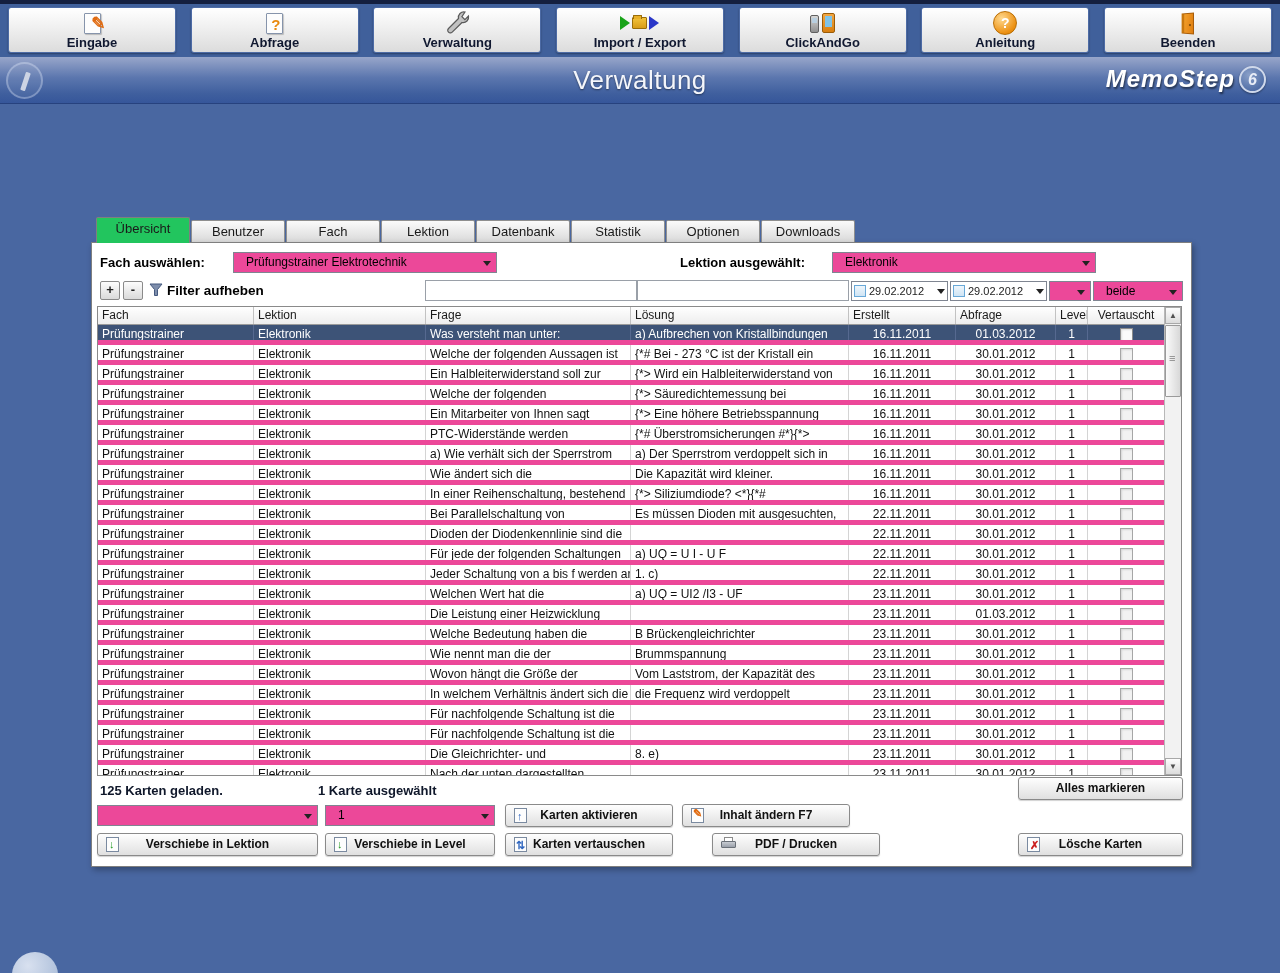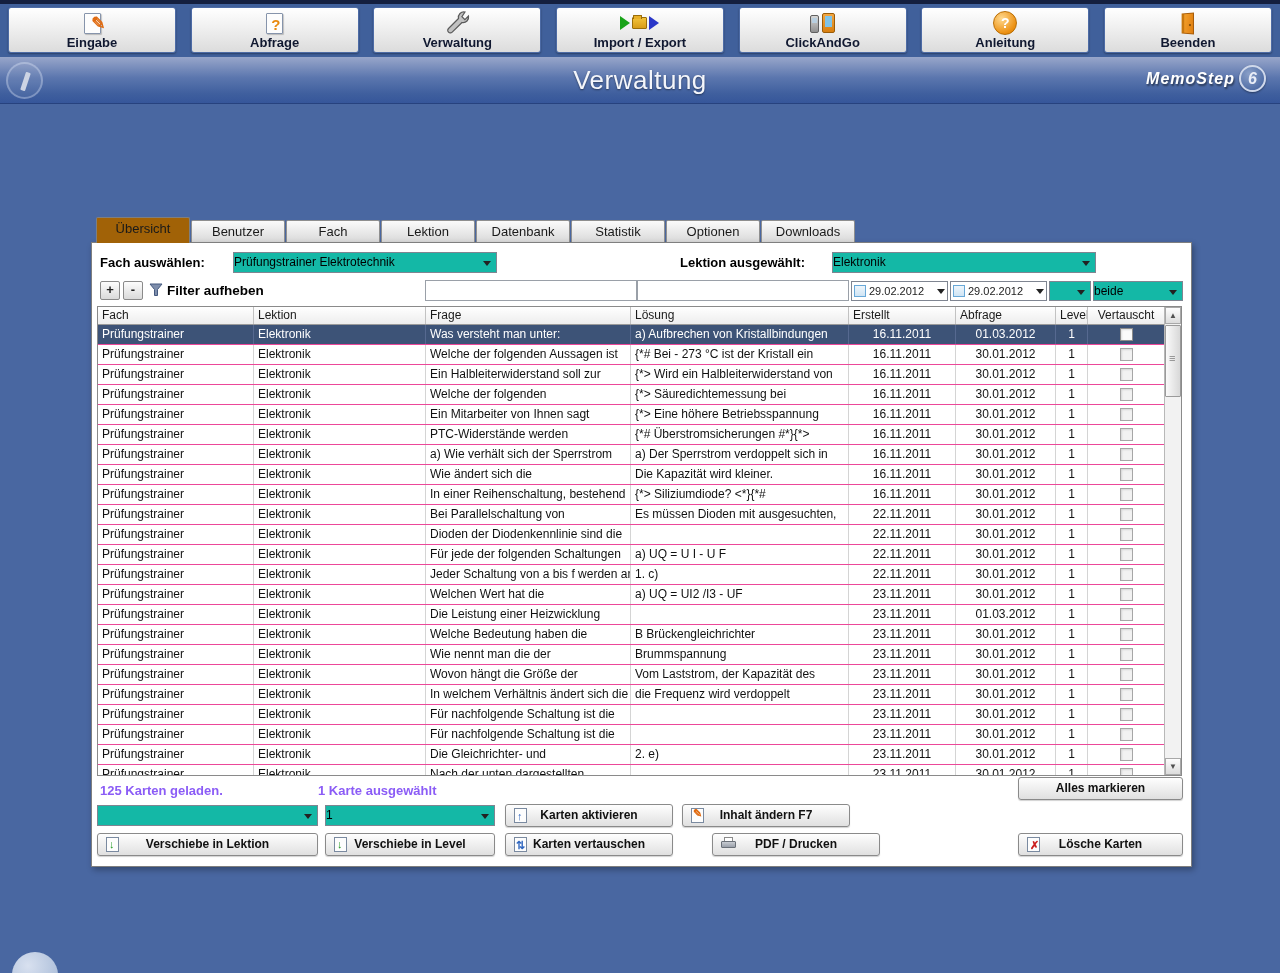--- a/index.html
+++ b/index.html
@@ -29,70 +29,70 @@
   .door { width:13px; height:21px; background:linear-gradient(100deg,#f3a02c,#e07f10); border:1px solid #a85c08; border-left:3px solid #c8770e; position:relative; transform:perspective(40px) rotateY(-18deg); }
   .door:before { content:""; position:absolute; right:2px; top:10px; width:2px; height:2px; background:#6a3c04; border-radius:50%; }
 
   
   .headerbar { height:47px; background:linear-gradient(#98a6ca,#5b76ae 45%,#3f5f9e 80%,#36569a); border-bottom:1px solid #27427e; position:relative; color:#fff; }
   .hb-circle { position:absolute; left:6px; top:5px; width:37px; height:37px; border-radius:50%; border:2px solid rgba(220,228,245,.35); background:rgba(255,255,255,.07); }
   .hb-slash { position:absolute; left:15px; top:8px; width:5px; height:19px; background:#cdd4e4; transform:rotate(18deg); border-radius:1px; }
   .hb-lines { position:absolute; left:52px; top:6px; line-height:17px; font-weight:bold; font-size:12px; text-shadow:0 1px 1px rgba(0,0,0,.4); }
   .hb-title { position:absolute; left:0; right:0; top:8px; text-align:center; font-size:26px; font-weight:500; color:#f4f6fb; letter-spacing:.5px; text-shadow:0 1px 2px rgba(0,0,0,.45); }
   .brand { position:absolute; right:14px; top:8px; display:flex; align-items:center; }
-  .brand-name { font-size:16px; font-weight:bold; font-style:italic; letter-spacing:1px; text-shadow:1px 2px 2px rgba(0,0,0,.5);margin-left:46px; }
+  .brand-name { font-size:24px; font-weight:bold; font-style:italic; letter-spacing:1px; text-shadow:1px 2px 2px rgba(0,0,0,.5);margin-left:46px; }
   .brand-six { width:27px; height:27px; margin-left:4px; border-radius:50%; border:2px solid #cfd8ea; background:radial-gradient(circle at 35% 30%, #8aa0c8, #3c5c9a); font-style:italic; font-weight:bold; font-size:16px; color:#e8edf7; text-align:center; line-height:24px; box-shadow:0 1px 2px rgba(0,0,0,.4); }
 
   .corner-bubble { position:absolute; left:12px; top:952px; width:46px; height:46px; border-radius:50%; background:radial-gradient(circle at 35% 30%, #e8eef8, #a8bcd8); opacity:.9; }
 
   
   .panel { position:absolute; left:91px; top:217px; width:1101px; height:650px; }
   .tabs { position:absolute; left:5px; top:0; height:25px; display:flex; }
   .tab { width:94px; height:22px; margin-top:3px; margin-right:1px; background:linear-gradient(#fbfbfb,#d9d9d9); border:1px solid #8f8f8f; border-bottom:none; border-radius:2px 2px 0 0; text-align:center; font-size:13px; line-height:21px; color:#1a1a1a; cursor:pointer; }
-  .tab.active { height:26px; margin-top:0; background:#a16207; border:1px solid #7f7f7f; border-bottom:none; position:relative; z-index:3; font-size:13px; }
+  .tab.active { height:26px; margin-top:0; background:#22c55e; border:1px solid #7f7f7f; border-bottom:none; position:relative; z-index:3; font-size:13px; }
   .panel-body { position:absolute; left:0; top:25px; width:1101px; height:625px; background:#fff; border:1px solid #7f7f7f; box-shadow:2px 3px 6px rgba(0,0,0,.3); }
 
   .flabel { position:absolute; font-weight:bold; font-size:13px; color:#000; }
 
-  .combo { position:absolute; height:21px; background:#14b8a6; border:1px solid #7f8591; font-size:12px; line-height:19px; padding:0 18px 0 0; white-space:nowrap; overflow:hidden; cursor:pointer; }
+  .combo { position:absolute; height:21px; background:#ec4899; border:1px solid #7f8591; font-size:12px; line-height:19px; padding:0 18px 0 12px; white-space:nowrap; overflow:hidden; cursor:pointer; }
   .combo:after { content:""; position:absolute; right:5px; top:8px; border-left:4px solid transparent; border-right:4px solid transparent; border-top:5px solid #222; }
 
   .spinbtn { position:absolute; width:20px; height:19px; background:linear-gradient(#fdfdfd,#dadada); border:1px solid #8a8a8a; border-radius:2px; text-align:center; font-weight:bold; font-size:13px; line-height:16px; color:#222; cursor:pointer; }
   .filter-label { position:absolute; font-weight:bold; font-size:13.5px; color:#000; }
   .filter-input { position:absolute; height:21px; background:#fff; border:1px solid #9aa0a8; }
 
   .datebox { position:absolute; width:97px; height:20px; background:#fff; border:1px solid #7f8591; display:flex; align-items:center; padding:0 2px; cursor:pointer; }
   .datebox .cb { width:12px; height:12px; border:1px solid #68a8d8; background:linear-gradient(#eef6fc,#cfe4f4); margin-right:3px; flex:none; }
   .datebox .dtext { font-size:11px; color:#222; flex:1; }
   .datebox .arr { border-left:4px solid transparent; border-right:4px solid transparent; border-top:5px solid #222; }
 
   
   .tablewrap { position:absolute; left:5px; top:63px; width:1085px; height:470px; border:1px solid #8a8a8a; background:#fff; display:flex; }
   .gridarea { width:1066px; height:100%; overflow:hidden; }
   .thead { display:flex; height:18px; background:linear-gradient(#ffffff,#ededed); border-bottom:1px solid #9a9a9a; font-size:12px; color:#1a1a1a; }
   .thead .hc { line-height:17px; padding:0 4px; border-right:1px solid #c2c2c2; white-space:nowrap; overflow:hidden; }
-  .trow { display:flex; height:20px; border-bottom:1px solid #ec4899; background:#fff; color:#111; cursor:default; }
+  .trow { display:flex; height:20px; border-bottom:5px solid #ec4899; background:#fff; color:#111; cursor:default; }
   .trow .tc { line-height:19px; padding:0 4px; border-right:1px solid #d4d4d4; white-space:nowrap; overflow:hidden; font-size:12px; }
   .trow.selected { background:#3d5377; color:#fff; }
   .trow.selected .tc { border-right-color:#566990; }
   .c0{width:156px;} .c1{width:172px;} .c2{width:205px;} .c3{width:218px;}
   .c4{width:107px; text-align:center;} .c5{width:100px; text-align:center;}
   .c6{width:32px; text-align:center;} .c7{width:76px; text-align:center; border-right:none !important;}
   .rowcb { display:inline-block; width:13px; height:13px; margin-top:3px; background:#f2f2f2; border:1px solid #a6a6a6; box-shadow:inset 1px 1px 2px rgba(0,0,0,.12); }
   .trow.selected .rowcb { background:#fbfbfb; border-color:#8c8c8c; }
 
   .vscroll { width:17px; height:100%; background:#f2f2f2; border-left:1px solid #b8b8b8; position:relative; }
   .sbtn { position:absolute; left:0; width:16px; height:17px; background:linear-gradient(#fdfdfd,#dcdcdc); border:1px solid #a8a8a8; text-align:center; color:#505050; font-size:8px; line-height:15px; cursor:pointer; }
   .sb-up { top:0; }
   .sb-down { bottom:0; }
   .sthumb { position:absolute; left:0; top:18px; width:16px; height:72px; background:linear-gradient(90deg,#fafafa,#d8d8d8); border:1px solid #9a9a9a; border-radius:1px; cursor:pointer; }
   .sthumb:after { content:"≡"; position:absolute; left:3px; top:26px; color:#808080; font-size:11px; }
 
   
-  .status { position:absolute; font-weight:bold; font-size:13px; color:#8b5cf6; }
+  .status { position:absolute; font-weight:bold; font-size:13px; color:#0f172a; }
   .pbtn { position:absolute; height:23px; background:linear-gradient(#fefefe,#e0e0e0); border:1px solid #8a8a8a; border-radius:3px; font-weight:bold; font-size:12px; color:#111; text-align:center; line-height:21px; cursor:pointer; box-shadow:0 1px 1px rgba(0,0,0,.18); }
   .pbtn .bicon { position:absolute; left:8px; top:3px; }
   .sicon-doc { width:13px; height:15px; background:#fdfdfd; border:1px solid #7a8aa0; position:relative; }
   .sicon-doc .sg { position:absolute; font-weight:bold; font-size:11px; line-height:11px; }
   .sg-up { color:#2f66c0; left:2px; top:2px; }
   .sg-down { color:#1f9a1f; left:2px; top:1px; }
   .sg-swap { color:#2f66c0; left:1px; top:2px; font-size:12px; }
   .sg-x { color:#cc1f1f; left:2px; top:2px; font-size:12px; }
   .sg-pen { color:#e06a10; left:1px; top:-1px; font-size:13px; }
   .printer { width:15px; height:13px; position:relative; }
@@ -433,21 +433,21 @@
               <span class="tc c3"></span>
               <span class="tc c4">23.11.2011</span>
               <span class="tc c5">30.01.2012</span>
               <span class="tc c6">1</span>
               <span class="tc c7"><span class="rowcb"></span></span>
             </div>
             <div class="trow">
               <span class="tc c0">Prüfungstrainer</span>
               <span class="tc c1">Elektronik</span>
               <span class="tc c2">Die Gleichrichter- und</span>
-              <span class="tc c3">2. e)</span>
+              <span class="tc c3">8. e)</span>
               <span class="tc c4">23.11.2011</span>
               <span class="tc c5">30.01.2012</span>
               <span class="tc c6">1</span>
               <span class="tc c7"><span class="rowcb"></span></span>
             </div>
             <div class="trow">
               <span class="tc c0">Prüfungstrainer</span>
               <span class="tc c1">Elektronik</span>
               <span class="tc c2">Nach der unten dargestellten</span>
               <span class="tc c3"></span>

